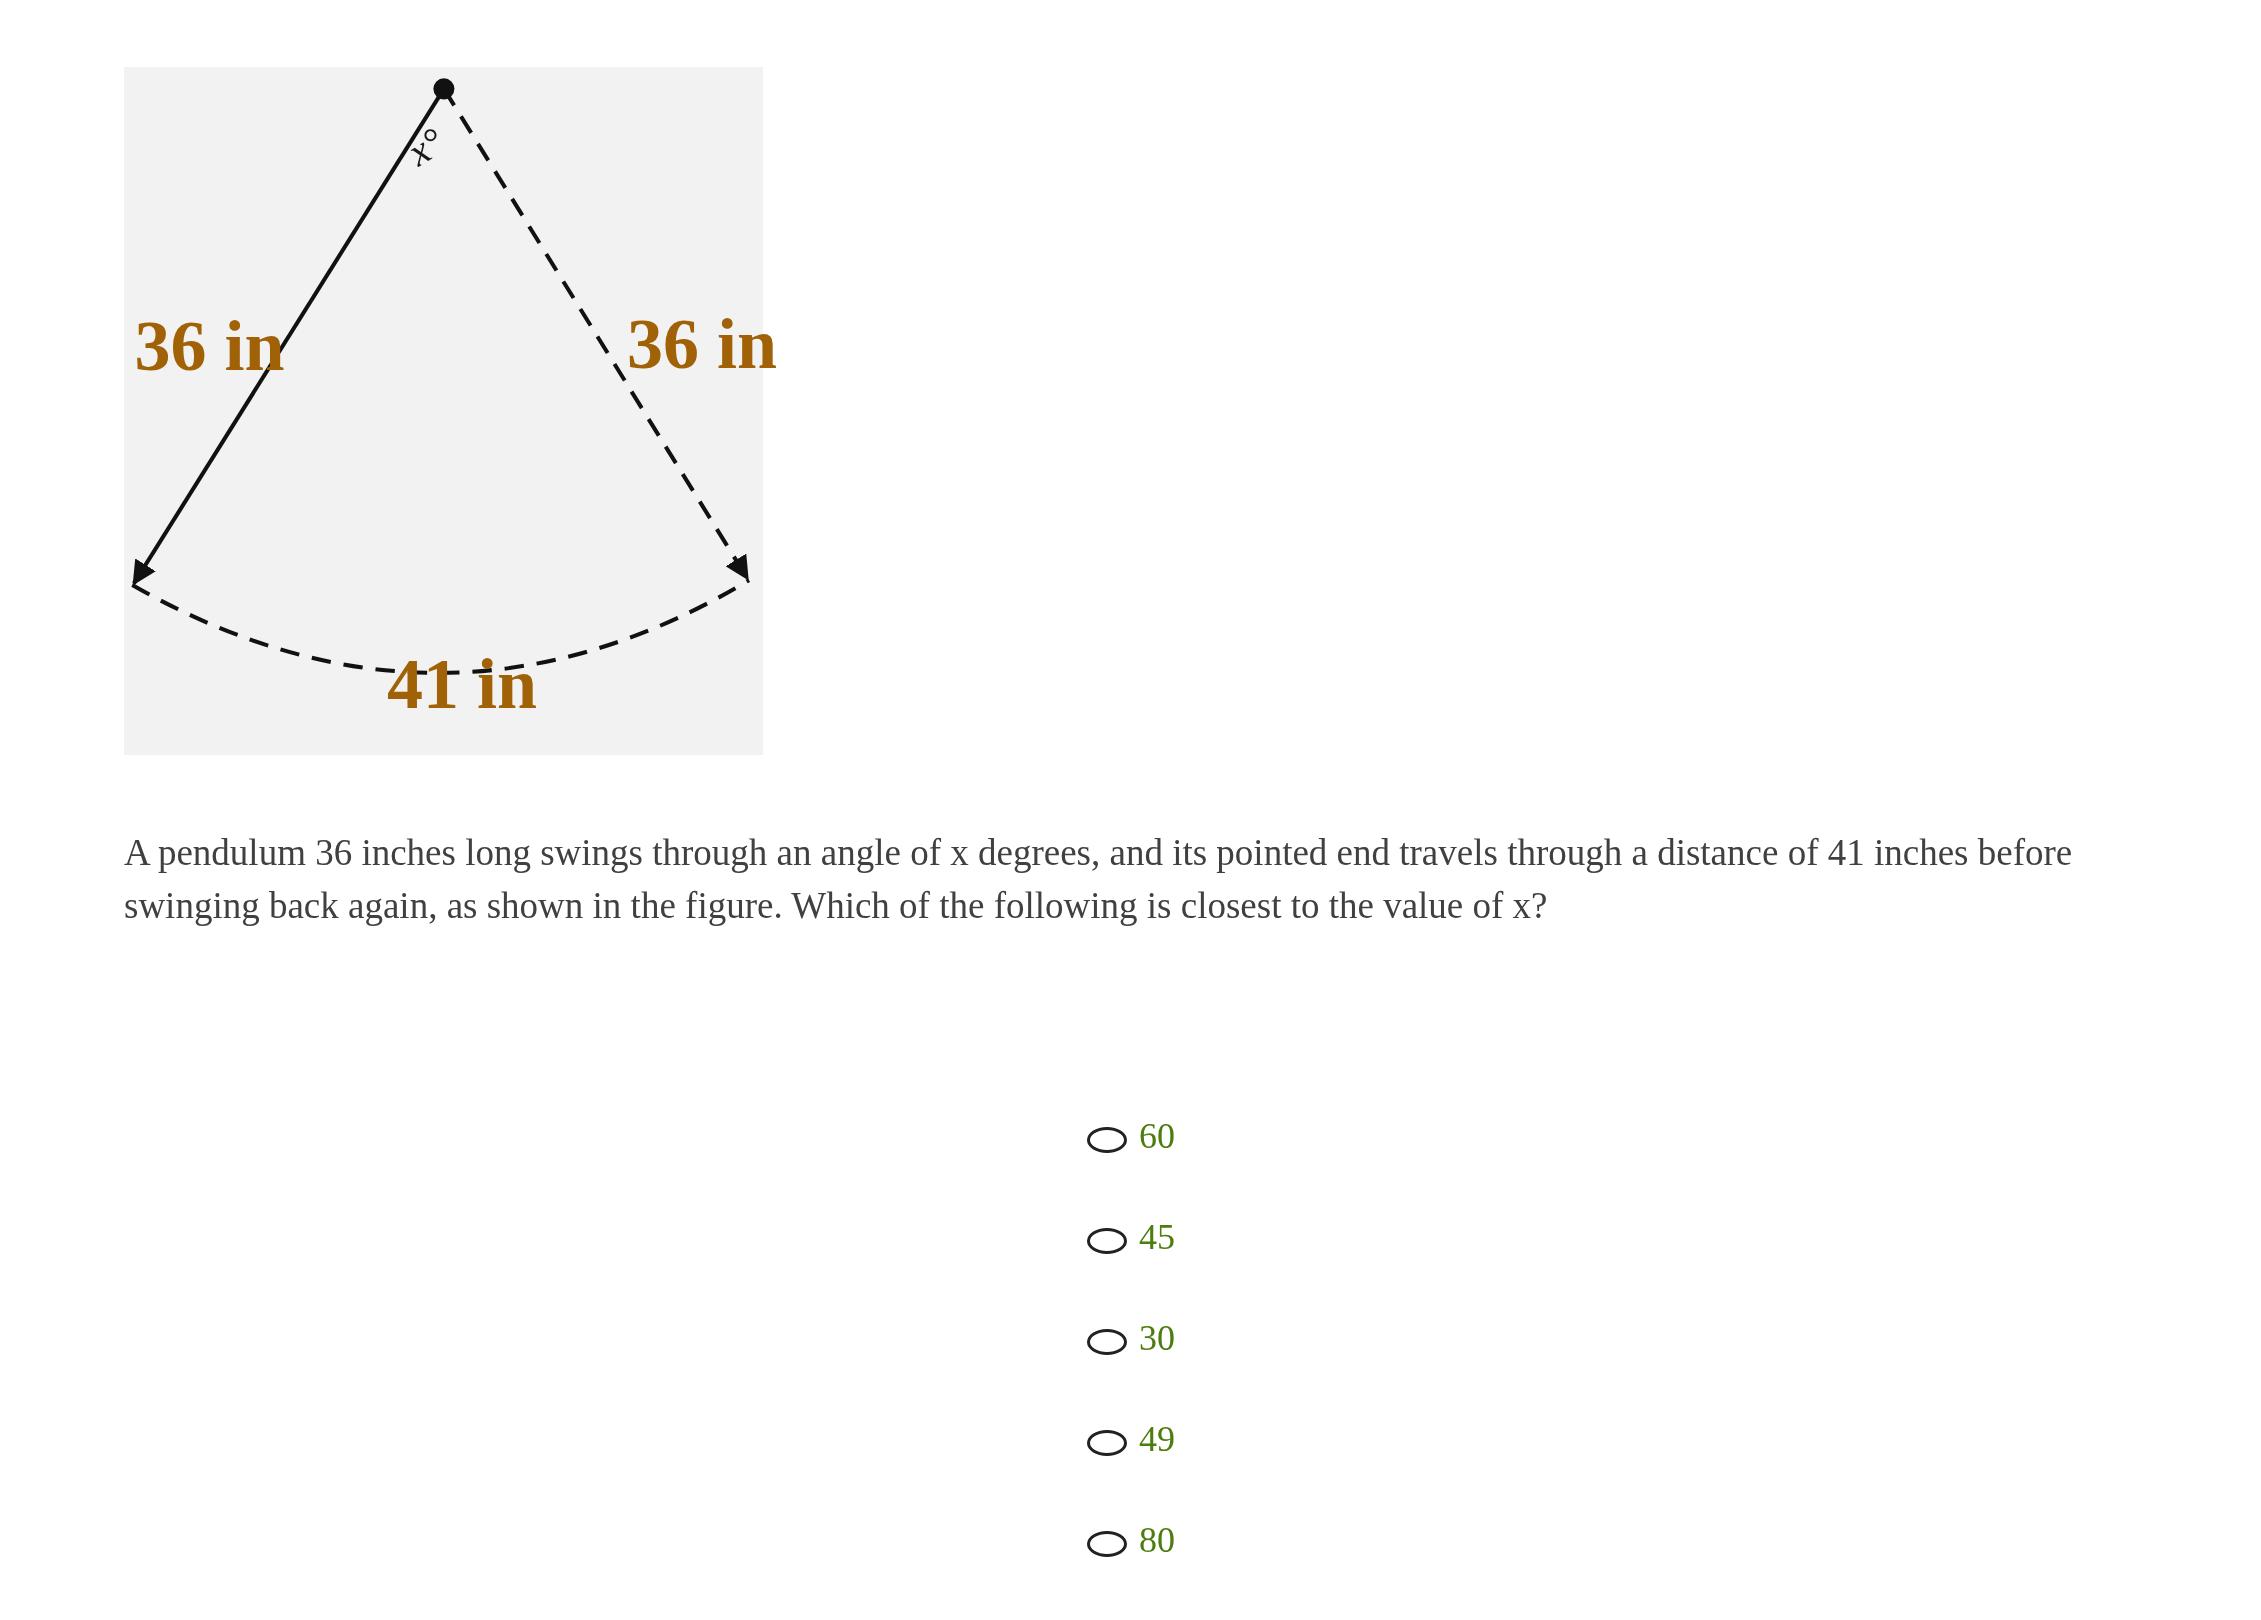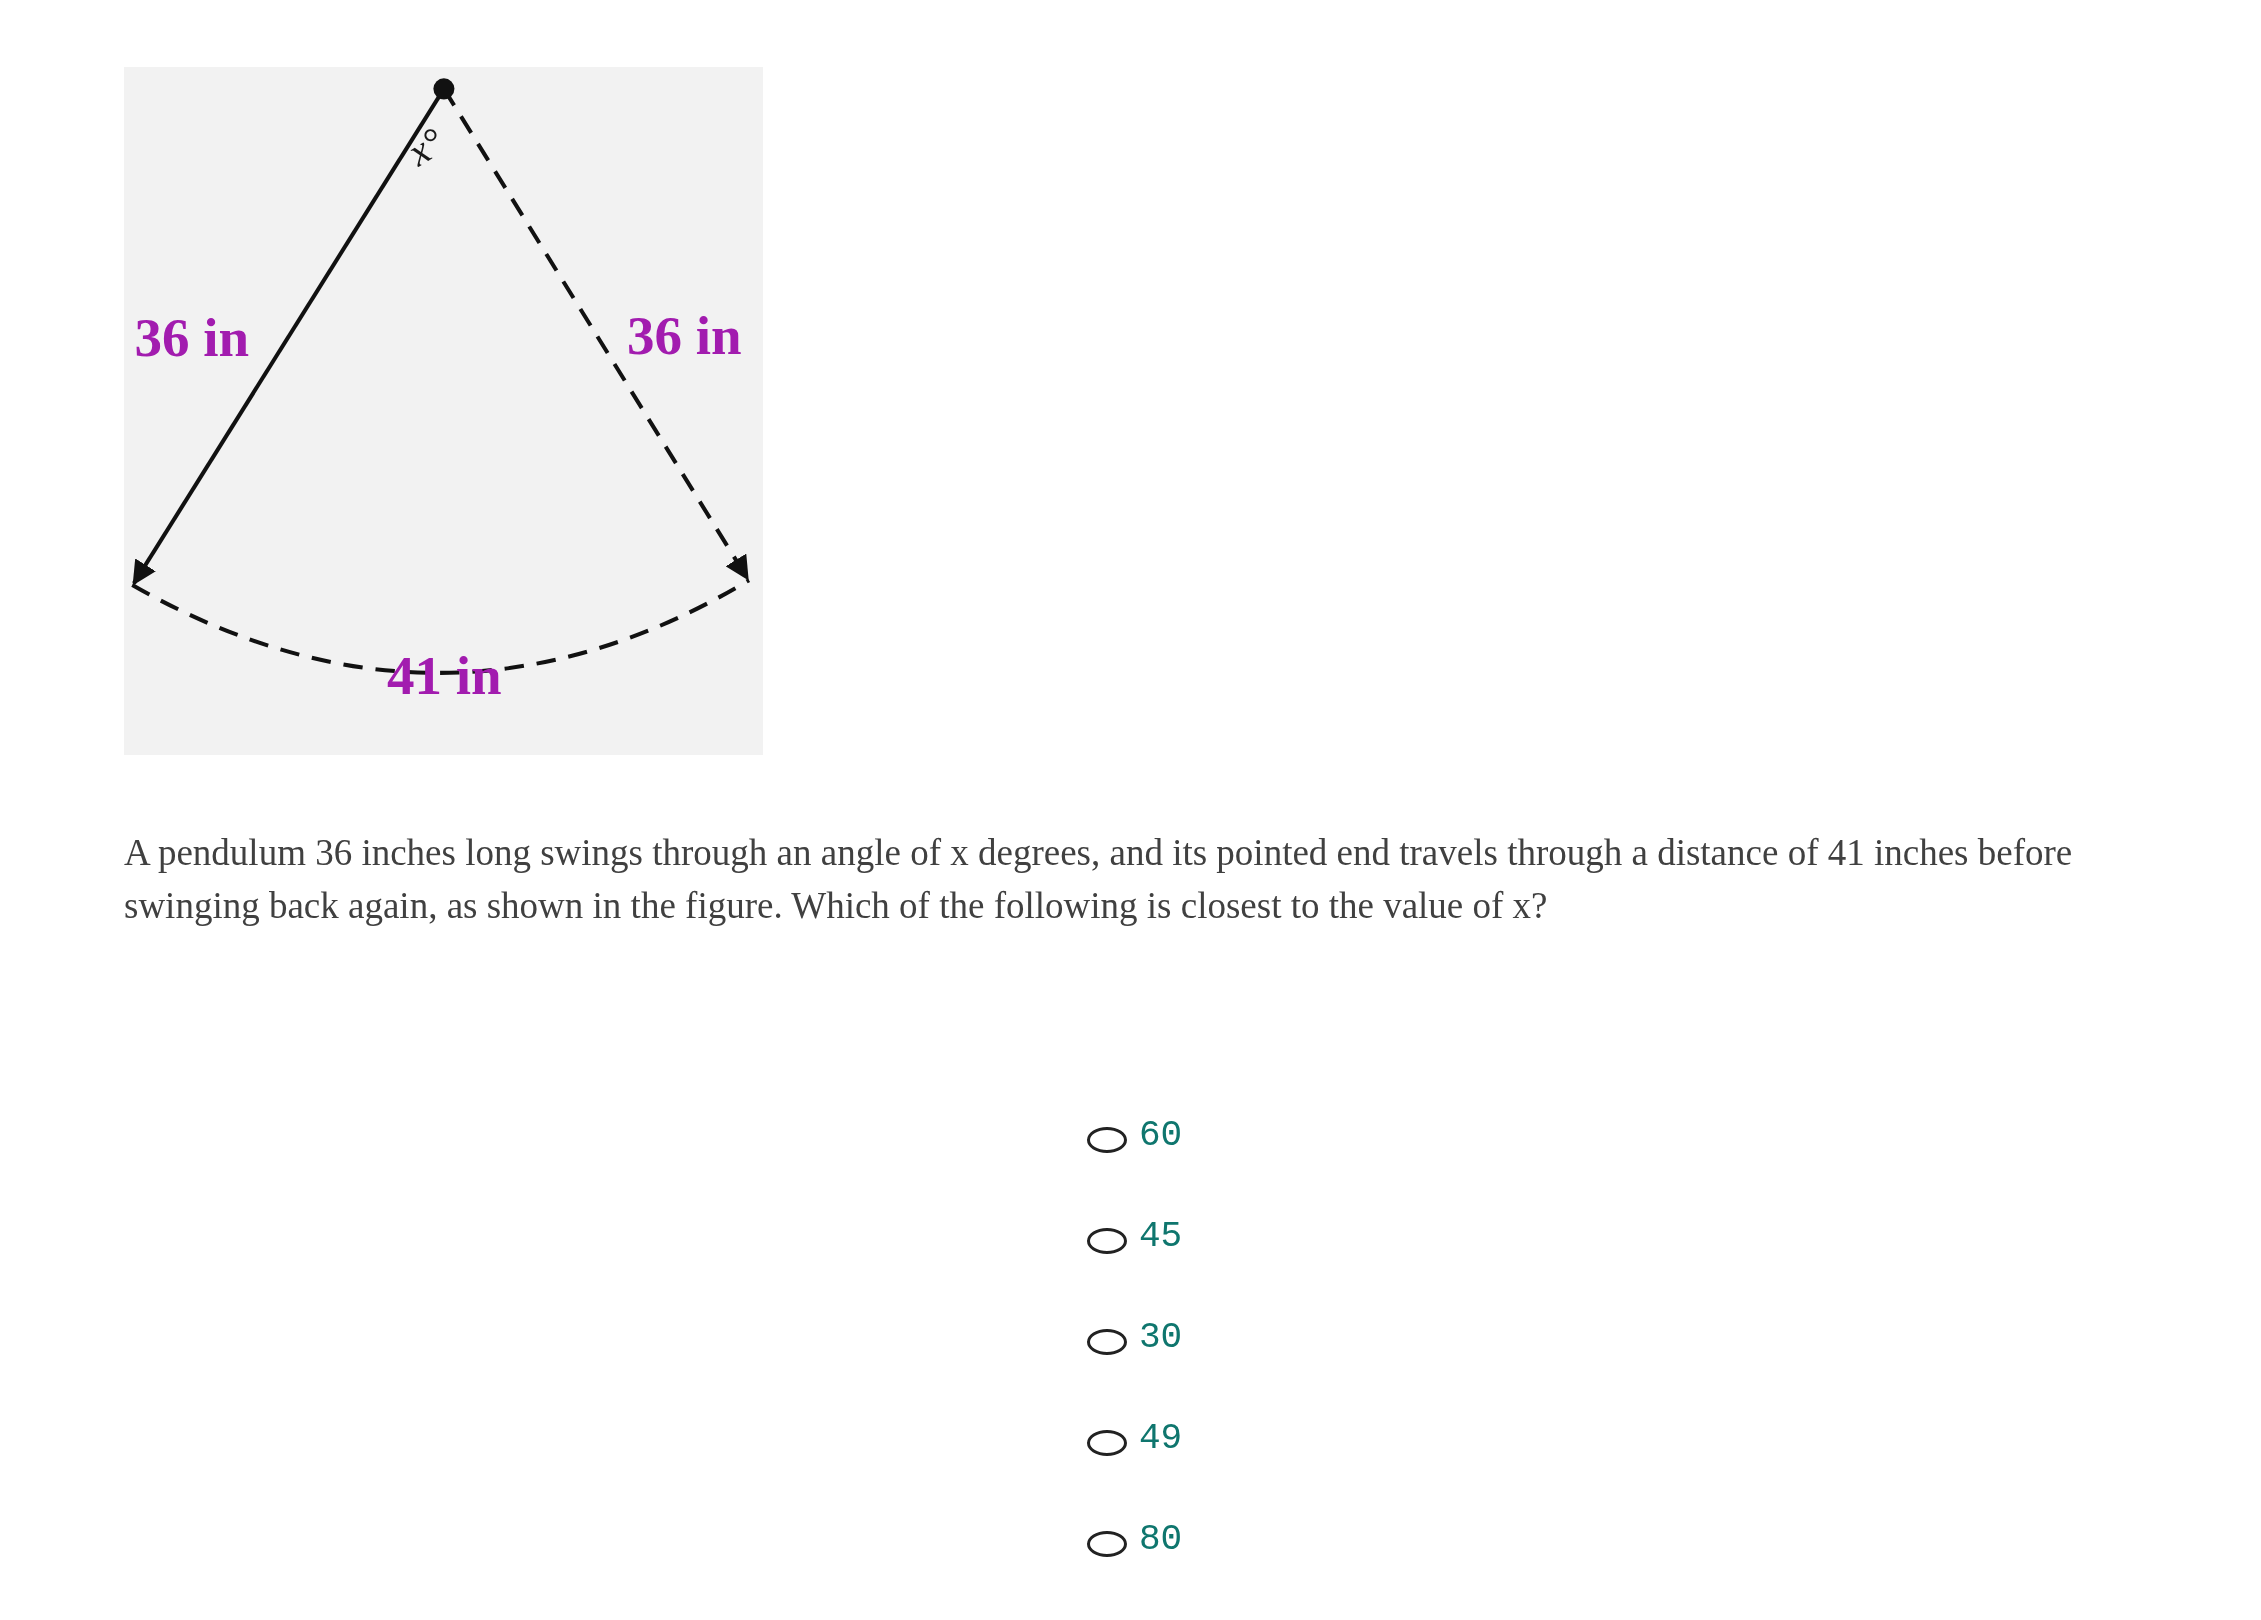--- a/index.html
+++ b/index.html
@@ -27,23 +27,23 @@
     position: absolute;
     left: 0;
     top: 0;
     width: 639px;
     height: 688px;
   }
   .fig-label {
     position: absolute;
     font-family: "Liberation Serif", "DejaVu Serif", serif;
     font-weight: bold;
-    font-size: 55px;
+    font-size: 72px;
     line-height: 1;
-    color: #a21caf;
+    color: #a16207;
     white-space: nowrap;
   }
   .fig-label.left  { left: 10.5px;  top: 243px; }
   .fig-label.right { left: 503px; top: 241px; }
   .fig-label.arc   { left: 263px; top: 581px; }
   .angle-label {
     position: absolute;
     left: 285px;
     top: 60px;
     font-family: "Liberation Serif", "DejaVu Serif", serif;
@@ -88,22 +88,22 @@
     border: 3.2px solid #222222;
     border-radius: 50%;
     margin-top: 11.3px;
     background: #ffffff;
     flex: 0 0 auto;
   }
   .option-label {
     margin-left: 12px;
     font-size: 36px;
     line-height: 40px;
-    color: #0f766e;
-    font-family: Liberation Mono, monospace;
+    color: #4d7c0f;
+    font-family: Liberation Serif, serif;
   }
 </style>
 </head>
 <body>
 
 <div class="figure">
   <svg viewBox="0 0 789 850" xmlns="http://www.w3.org/2000/svg">
     <defs>
       <marker id="arrow" viewBox="0 0 10 10" refX="9" refY="5" markerWidth="6" markerHeight="6" orient="auto-start-reverse">
         <path d="M0,0 L10,5 L0,10 z" fill="#111"></path>

